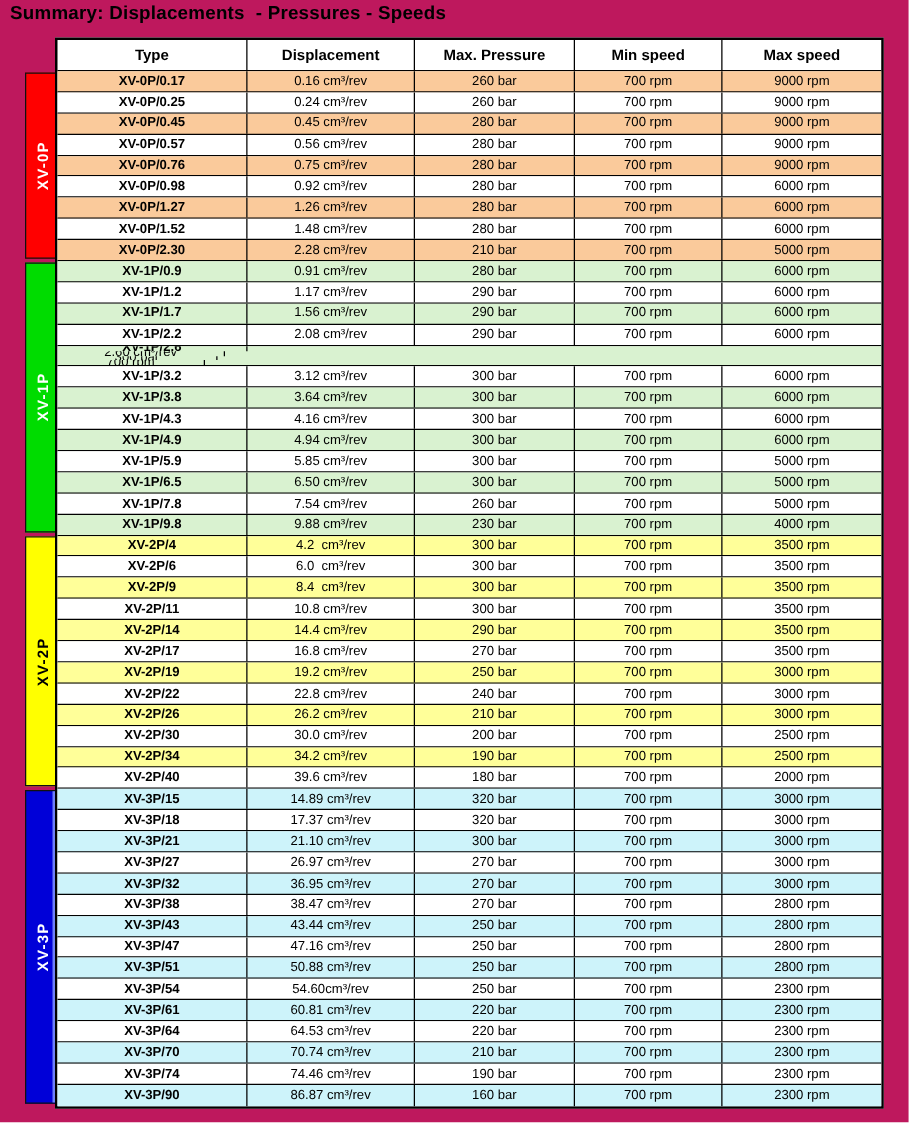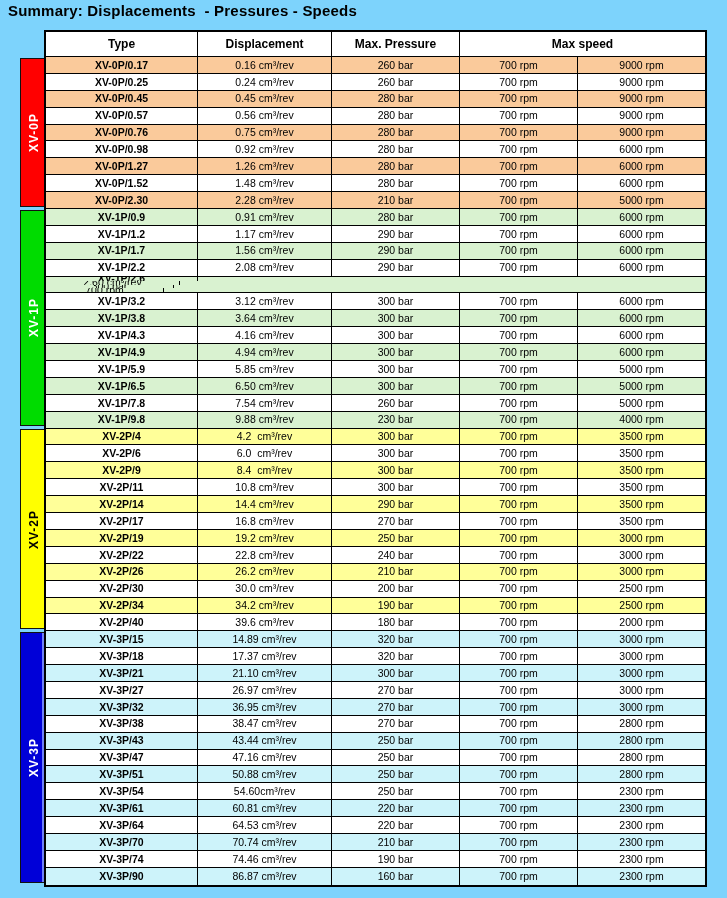--- a/index.html
+++ b/index.html
@@ -1,19 +1,19 @@
 <!DOCTYPE html>
 <html><head>
 <meta charset="utf-8">
 <style>
   html,body { margin:0; padding:0; background:#ffffff; }
   .page {
     position:relative;
     width:727px; height:898px;
-    background:#7dd3fc;
+    background:#be185d;
     font-family:"Liberation Sans", sans-serif;
     color:#000;
     overflow:hidden;
   }
   .title {
     position:absolute; left:8px; top:2px;
     margin:0;
     font-size:15px; font-weight:bold;
     white-space:pre;
     letter-spacing:0.2px;
@@ -89,20 +89,21 @@
       <div class="band band-3" style="top: 632.1px; height: 250.5px; background: rgb(0, 0, 216);">
         <span class="band-label" style="color: rgb(255, 255, 255);">XV-3P</span>
       </div>
     </div>
 
   <div class="table">
     <div class="header-row">
       <div class="cell c0">Type</div>
       <div class="cell c1">Displacement</div>
       <div class="cell c2">Max. Pressure</div>
+      <div class="cell c3">Min speed</div>
       <div class="cell c4">Max speed</div>
     </div>
     <div id="table-body">
         <div class="row" style="background: rgb(250, 202, 155);">
           <div class="cell c0">XV-0P/0.17</div>
           <div class="cell c1">0.16 cm³/rev</div>
           <div class="cell c2">260 bar</div>
           <div class="cell c3">700 rpm</div>
           <div class="cell c4">9000 rpm</div>
         </div>

